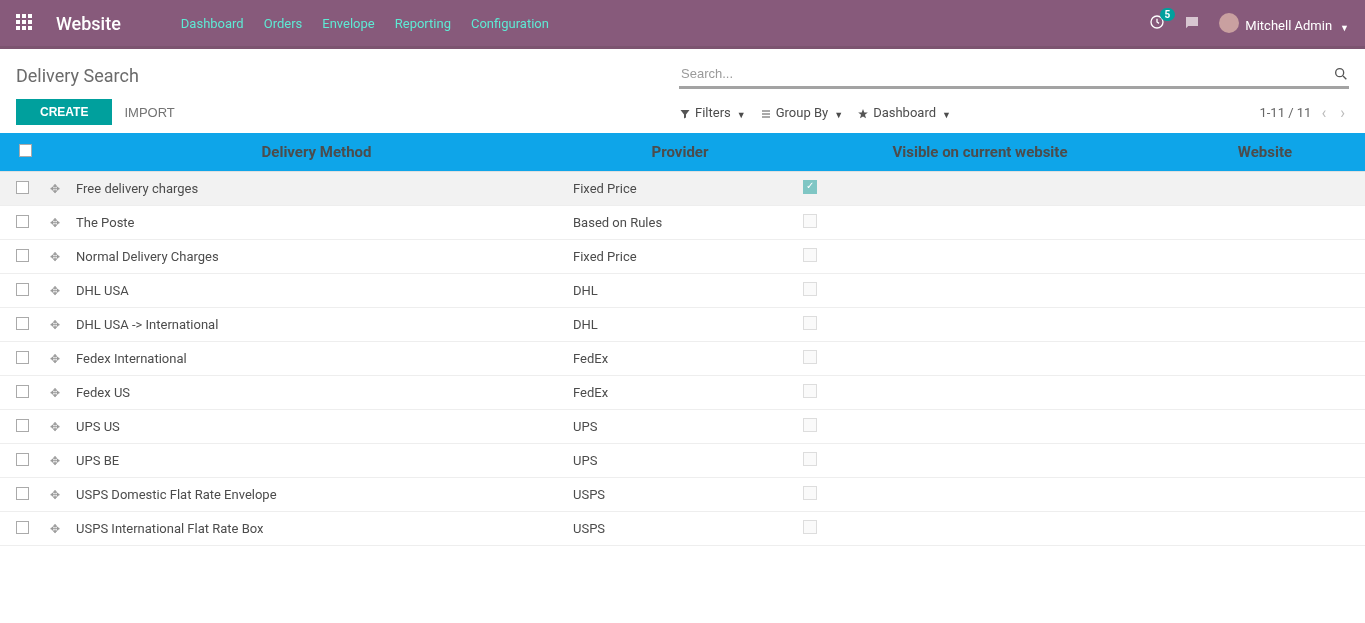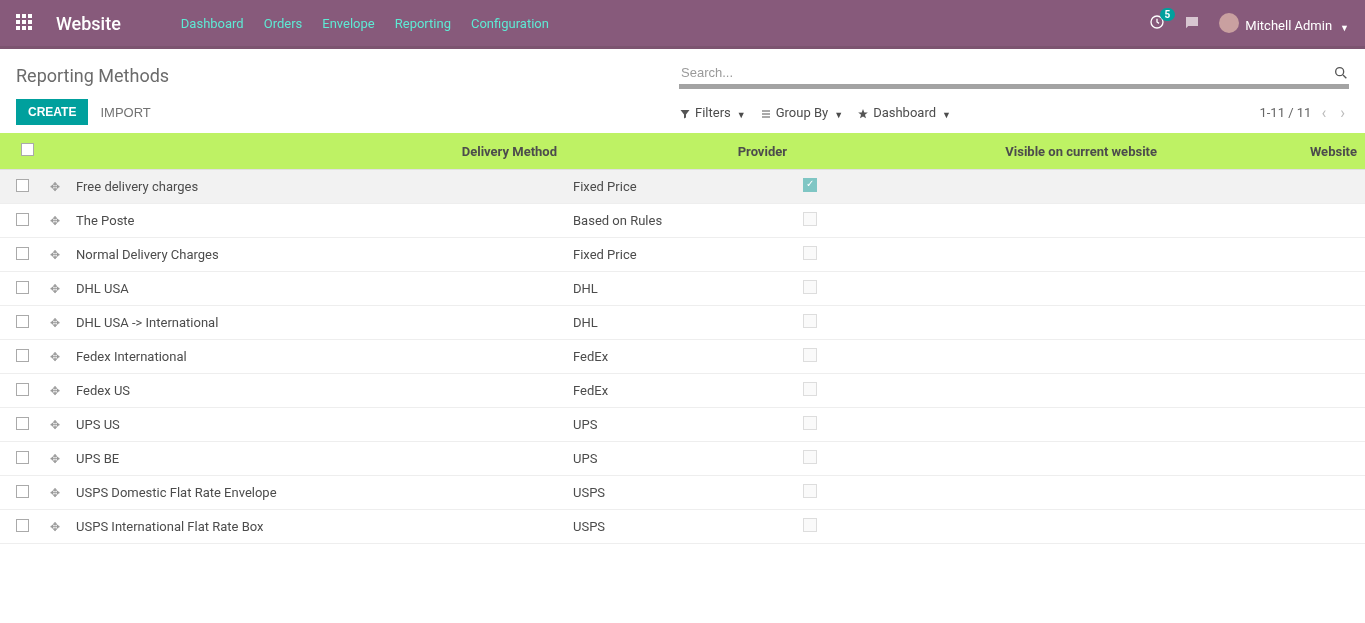--- a/index.html
+++ b/index.html
@@ -14,33 +14,33 @@
     .topbar-right { display:flex; align-items:center; gap:18px; }
     .activity-wrap { position:relative; cursor:pointer; }
     .badge { position:absolute; top:-6px; right:-10px; background:#00A09D; color:#fff; font-size:10px; font-weight:bold; padding:1px 5px; border-radius:8px; }
     .user-wrap { display:flex; align-items:flex-end; gap:6px; cursor:pointer; font-size:13px; }
     .avatar { width:20px; height:20px; border-radius:50%; background:#c9a0a0; display:inline-block; }
     .accent-bar { height:3px; background:#7C5470; }
     .control-panel { padding:12px 16px 8px 16px; }
     .cp-row { display:flex; align-items:center; }
     .cp-row1 { margin-bottom:10px; }
     .breadcrumb { font-size:18px; color:#6b6b6b; flex:0 0 auto; }
-    .search-wrap { margin-left:auto; flex:0 0 670px; display:flex; align-items:center; border-bottom:5px solid #a3a3a3; height:28px; }
+    .search-wrap { margin-left:auto; flex:0 0 670px; display:flex; align-items:center; border-bottom:3px solid #a3a3a3; height:28px; }
     .search-wrap input { flex:1; border:none; outline:none; font-size:13px; padding:4px 2px; background:transparent; }
     .search-wrap input::placeholder { color:#9a9a9a; }
     .search-icon { color:#666; cursor:pointer; }
     .cp-row2 { display:flex; align-items:center; }
-    .btn-create { background:#00A09D; color:#fff; border:none; padding:6px 12px; font-weight:bold; font-size:12px; cursor:pointer; }
+    .btn-create { background:#00A09D; color:#fff; border:none; padding:6px 24px; font-weight:bold; font-size:12px; cursor:pointer; }
     .btn-import { background:none; border:none; color:#737373; font-weight:500; font-size:13px; margin-left:12px; cursor:pointer; }
     .filter-area { margin-left:auto; display:flex; align-items:center; gap:14px; flex:0 0 670px; }
     .filter-btn { display:inline-flex; align-items:flex-end; gap:4px; color:#4c4c4c; cursor:pointer; font-size:13px; }
     .pager-wrap { margin-left:auto; display:flex; align-items:center; gap:6px; color:#666; }
     .pager-arrow { color:#bbb; cursor:pointer; padding:0 4px; font-size:16px; }
     table { width:100%; border-collapse:collapse; }
-    thead th { text-align:right; font-weight:700; color:#4c4c4c; padding:10px 8px; border-bottom:1px solid #e0e0e0; background:#bef264; font-size:13px; }
+    thead th { text-align:center; font-weight:700; color:#4c4c4c; padding:10px 8px; border-bottom:1px solid #e0e0e0; background:#0ea5e9; font-size:15px; }
     tbody tr { border-bottom:1px solid #eee; }
     tbody tr.highlighted { background:#f2f2f2; }
     tbody td { padding:8px 8px; font-size:13px; color:#4c4c4c; }
     .col-check { width:42px; padding-left:16px; }
     .col-handle { width:22px; color:#888; }
     .col-method { }
     .col-provider { width:230px; }
     .col-visible { width:370px; }
     .col-website { width:200px; }
     .chk { width:13px; height:13px; border:1px solid #aaa; display:inline-block; cursor:pointer; background:#fff; }
@@ -89,21 +89,21 @@
       <span class="avatar"></span>
       <span>Mitchell Admin</span>
       <span class="caret-down">▼</span>
     </div>
   </div>
 </div>
 <div class="accent-bar"></div>
 
 <div class="control-panel">
   <div class="cp-row cp-row1">
-    <div class="breadcrumb">Reporting Methods</div>
+    <div class="breadcrumb">Delivery Search</div>
     <div class="search-wrap">
       <input type="text" placeholder="Search..." style="">
       <svg class="search-icon" width="16" height="16" viewBox="0 0 24 24" fill="none" stroke="#555" stroke-width="2">
           <circle cx="10" cy="10" r="6"></circle>
           <path d="M20 20l-5-5"></path>
         </svg>
     </div>
   </div>
   <div class="cp-row cp-row2">
     <button class="btn-create">CREATE</button>

